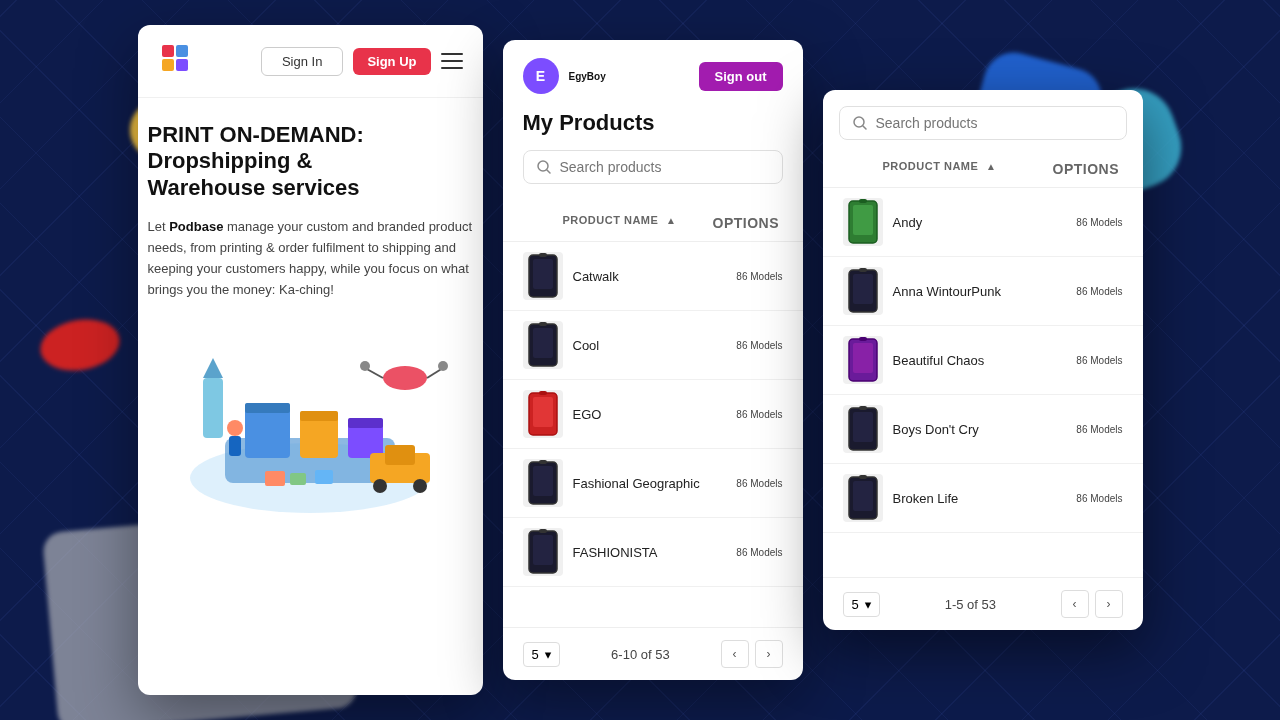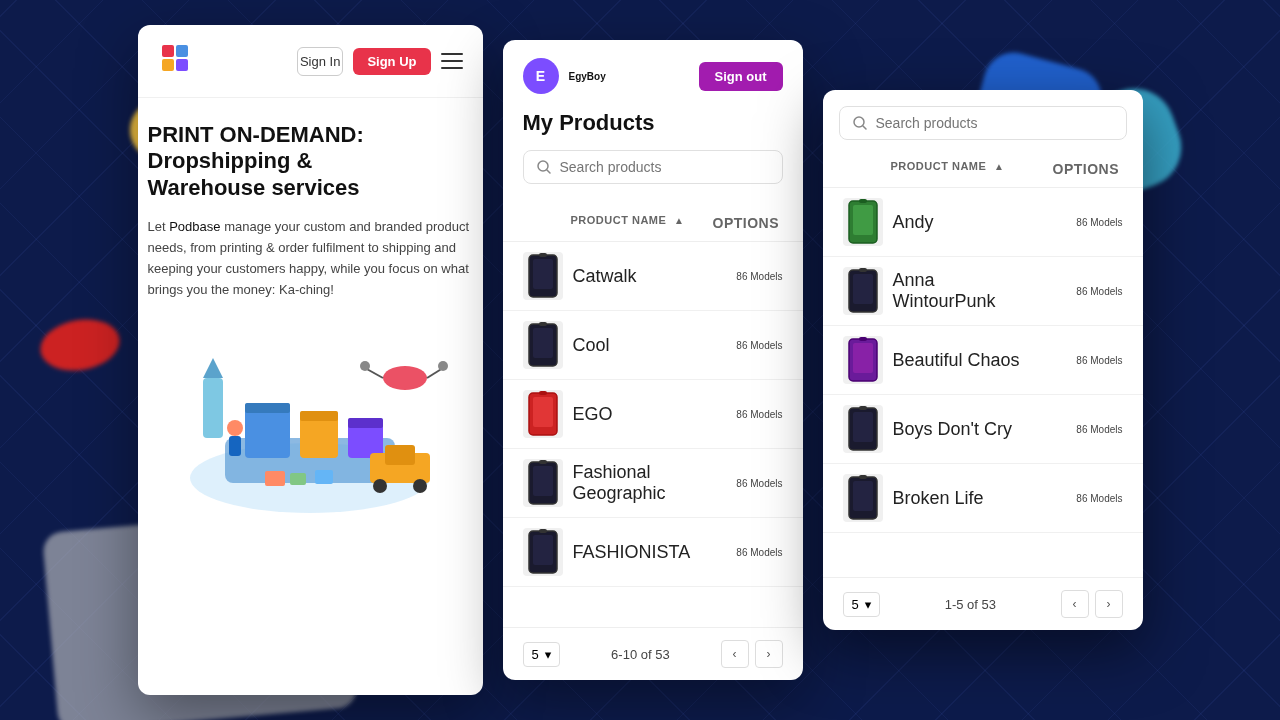--- a/index.html
+++ b/index.html
@@ -87,21 +87,21 @@
     }
     .nav-buttons {
       display: flex;
       align-items: center;
       gap: 10px;
     }
     .btn-signin {
       background: white;
       border: 1.5px solid #ccc;
       border-radius: 6px;
-      padding: 6px 2px;
+      padding: 6px 20px;
       font-size: 13px;
       color: #333;
       cursor: pointer;
     }
     .btn-signup {
       background: #e8334a;
       border: none;
       border-radius: 6px;
       padding: 6px 14px;
       font-size: 13px;
@@ -136,21 +136,21 @@
       margin-bottom: 16px;
     }
     .hero-desc {
       font-size: 13px;
       color: #444;
       line-height: 1.6;
       margin-bottom: 20px;
     }
     .hero-desc strong {
       color: #111;
-      font-weight: 400;
+      font-weight: 700;
     }
     .hero-image {
       width: 100%;
       height: 200px;
       position: relative;
       display: flex;
       align-items: center;
       justify-content: center;
       overflow: hidden;
     }
@@ -240,21 +240,20 @@
     }
     .search-icon-svg {
       color: #888;
       flex-shrink: 0;
     }
     .table-header {
       display: flex;
       align-items: center;
       padding: 10px 20px;
       border-bottom: 1px solid #eee;
-      gap: 8px;
     }
     .col-thumb { width: 40px; }
     .col-name { flex: 1; font-size: 11px; font-weight: 700; color: #666; letter-spacing: 0.5px; text-transform: uppercase; }
     .col-options { font-size: 14px; font-weight: 700; color: #666; letter-spacing: 0.5px; text-transform: uppercase; width: 70px; text-align: left; margin-top: 7px; }
     .sort-arrow { font-size: 10px; margin-left: 4px; }
     .product-list { flex: 1; overflow: hidden; }
     .product-row {
       display: flex;
       align-items: center;
       padding: 10px 20px;
@@ -265,21 +264,21 @@
       width: 40px;
       height: 48px;
       background: #f0f0f0;
       border-radius: 4px;
       display: flex;
       align-items: center;
       justify-content: center;
       overflow: hidden;
       flex-shrink: 0;
     }
-    .product-name { flex: 1; font-size: 18px; font-weight: 500; color: #222; }
+    .product-name { flex: 1; font-size: 13px; font-weight: 500; color: #222; }
     .product-options { font-size: 10px; color: #444; width: 70px; text-align: right; }
     .pagination {
       display: flex;
       align-items: center;
       justify-content: space-between;
       padding: 12px 20px;
       border-top: 1px solid #eee;
     }
     .page-size-select {
       display: flex;

